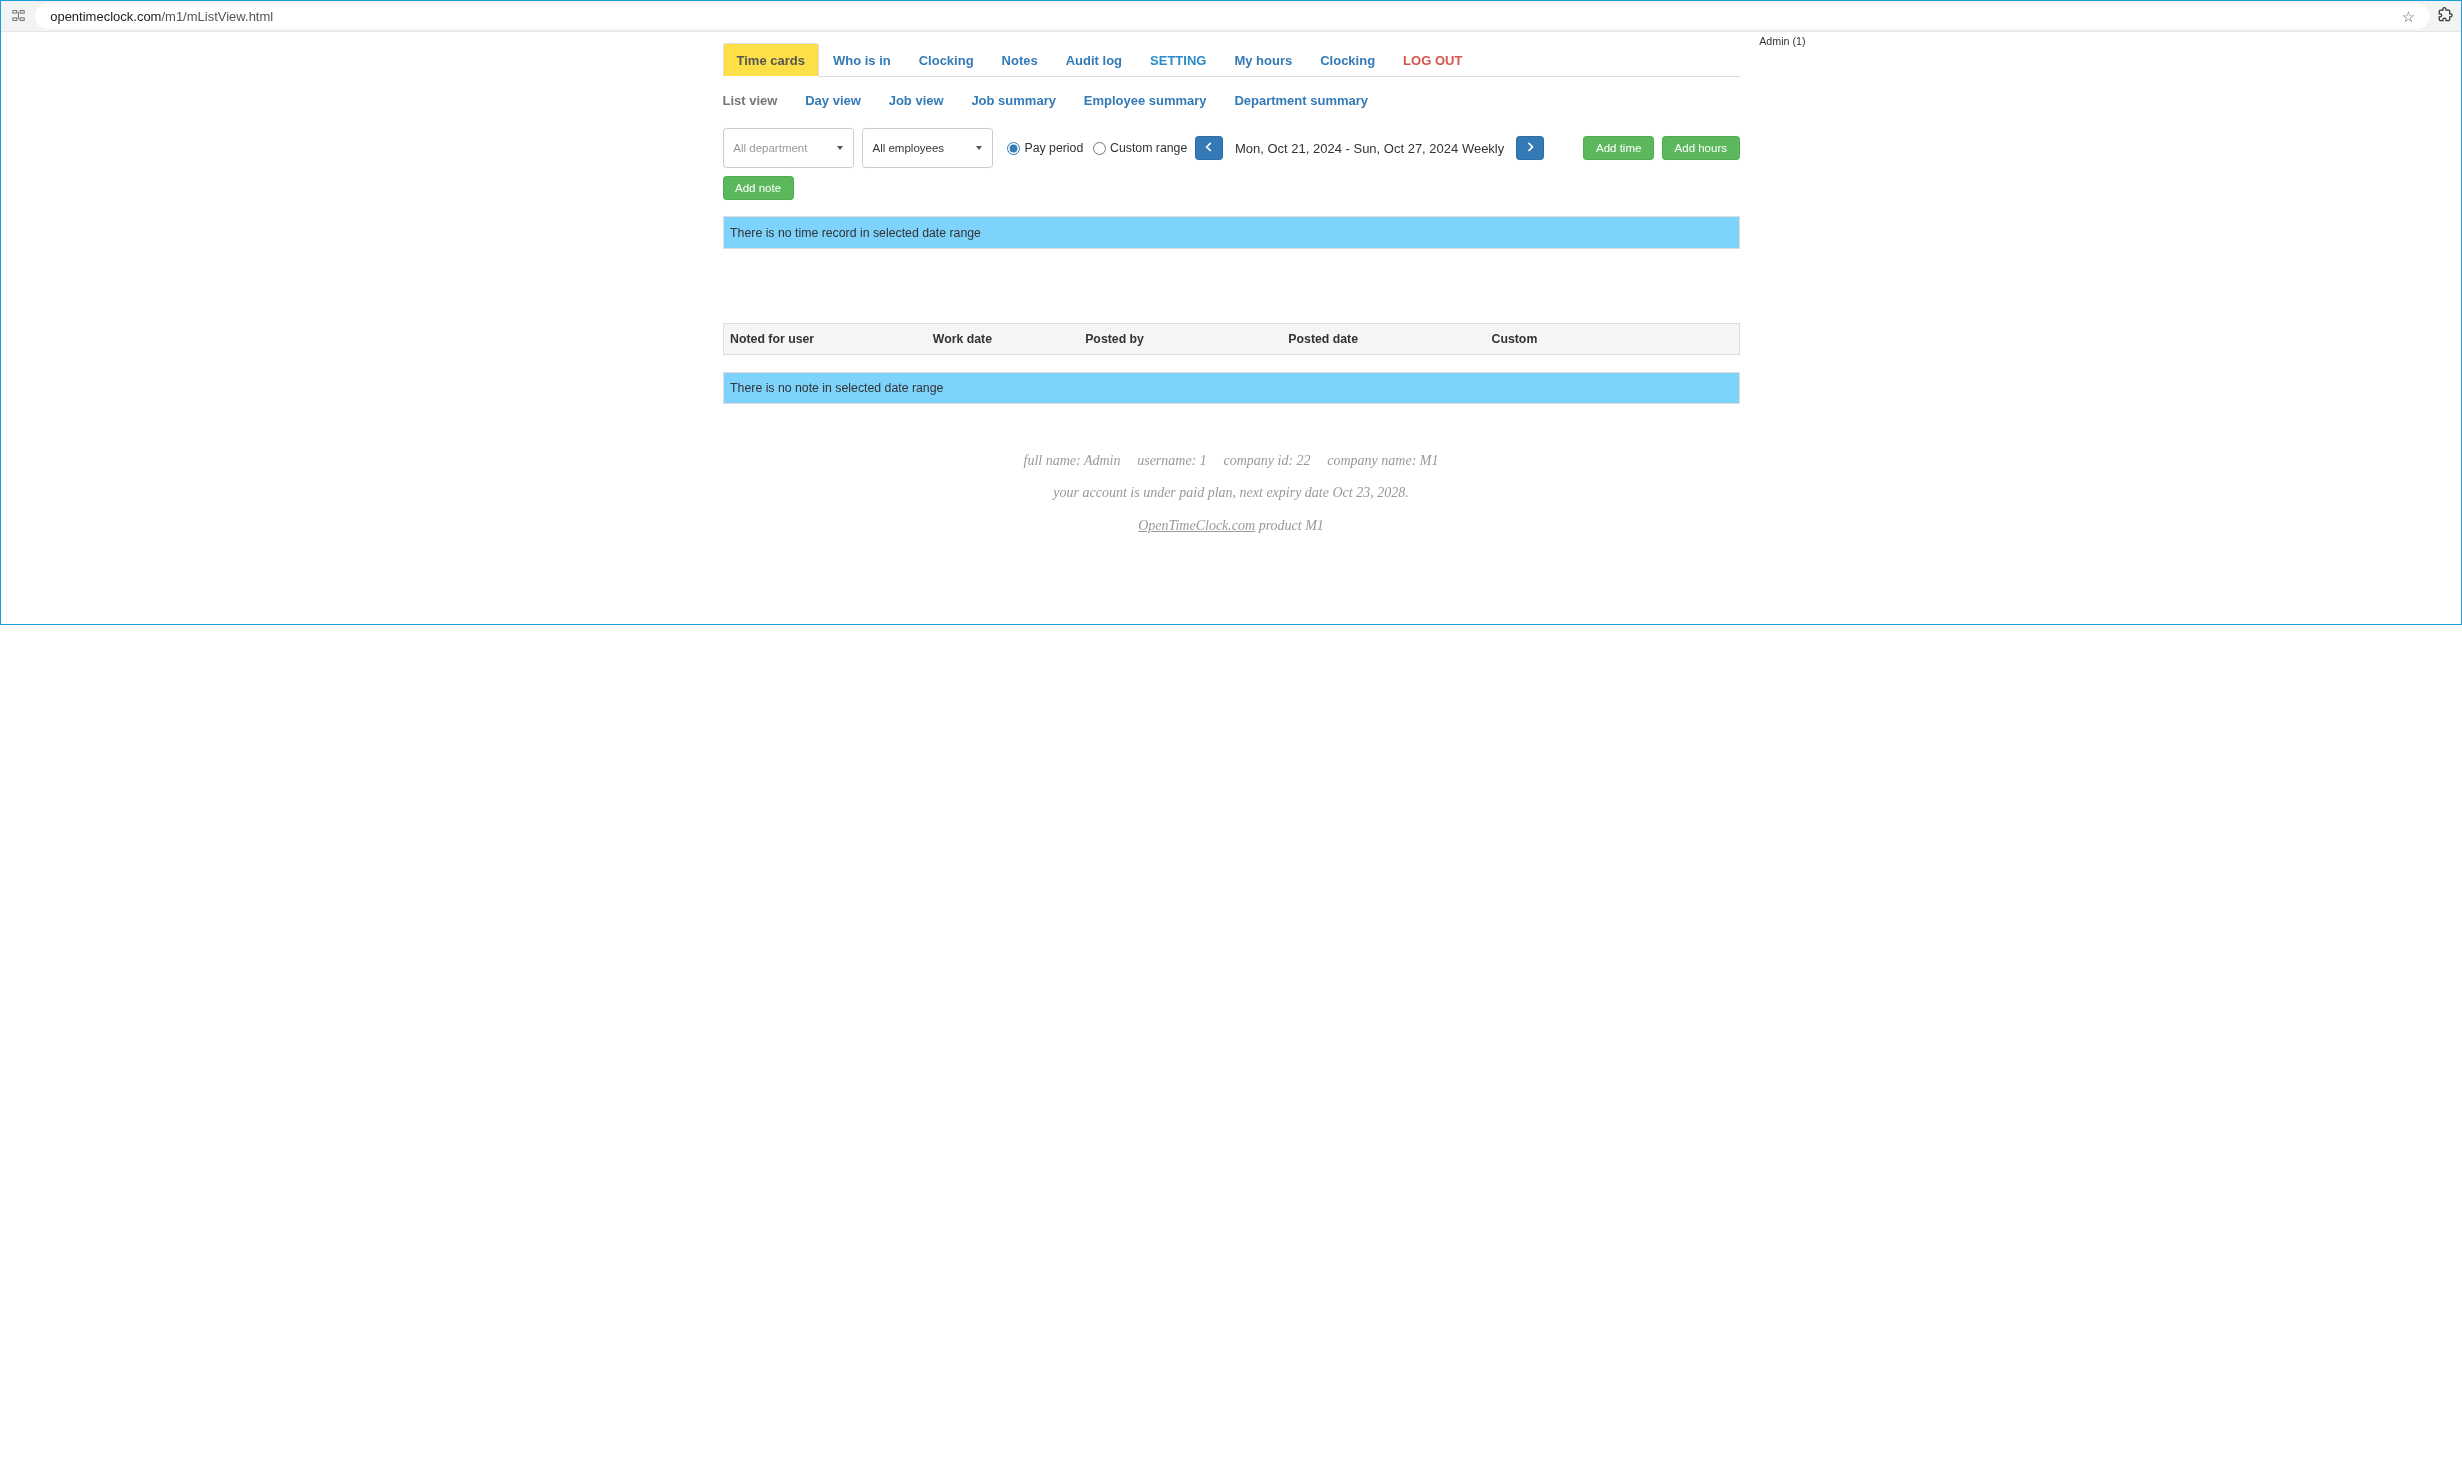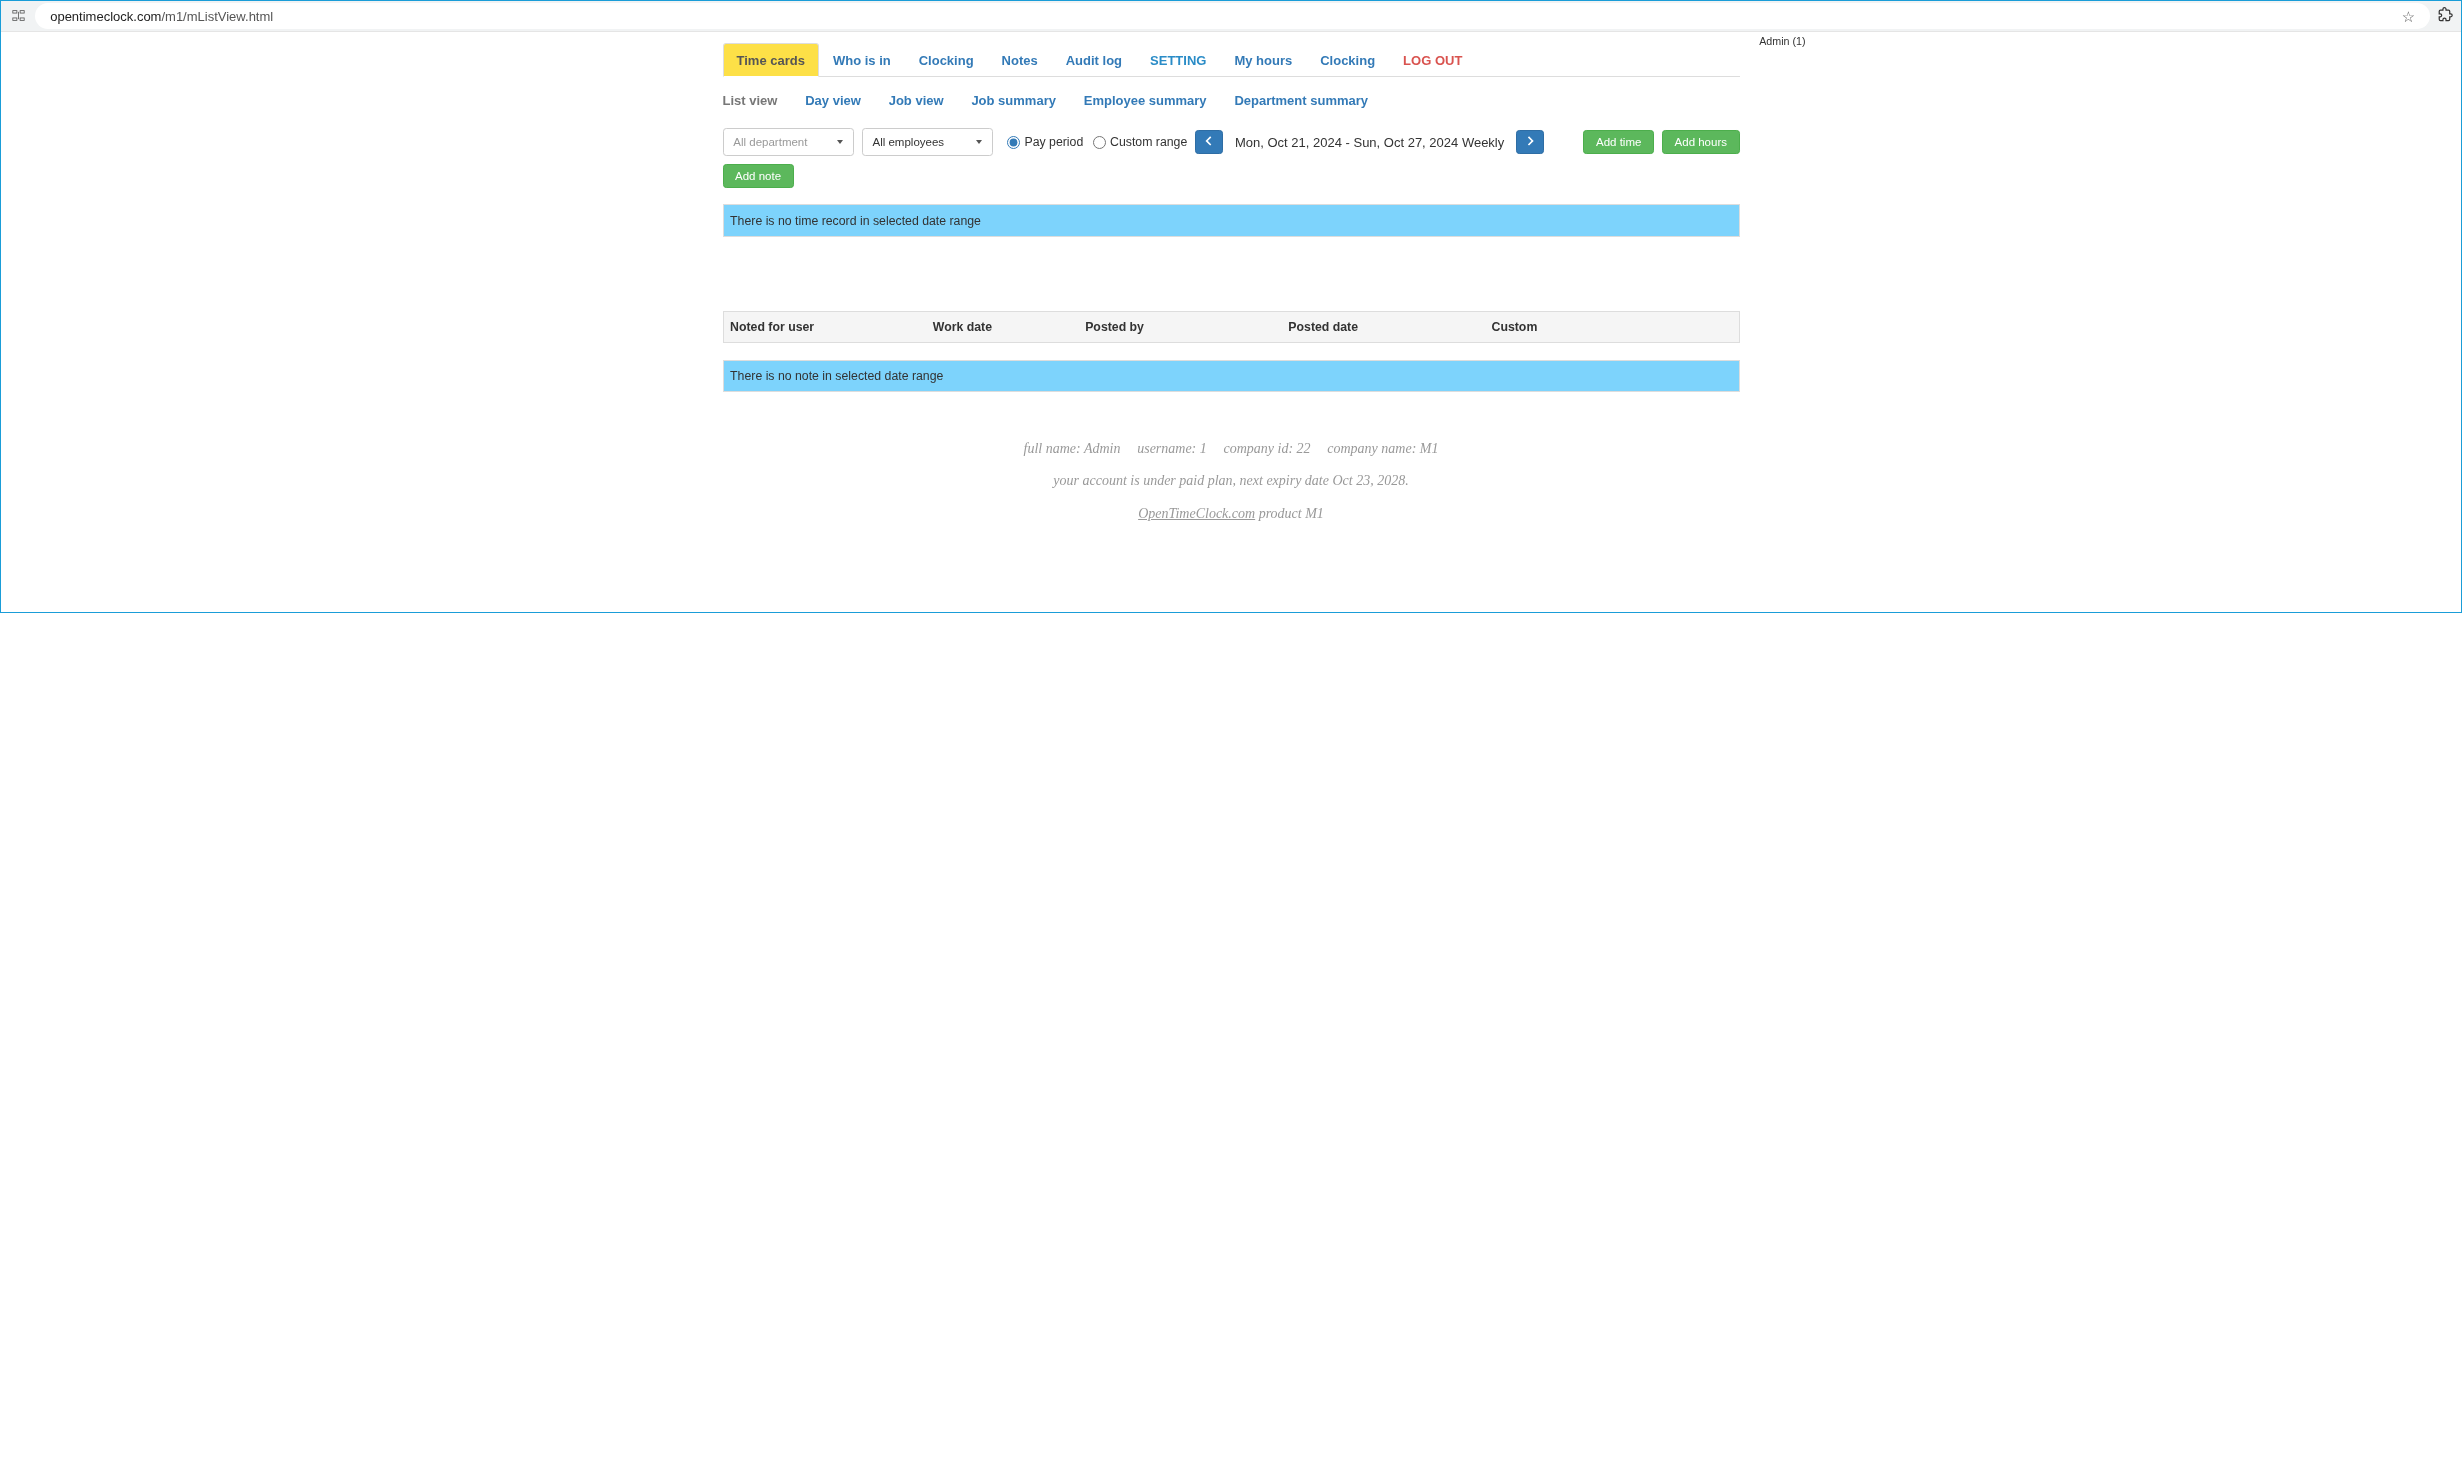--- a/index.html
+++ b/index.html
@@ -110,21 +110,21 @@
     .toolbar {
       display: flex;
       align-items: center;
       flex-wrap: wrap;
       gap: 8.2px;
     }
     .select-box {
       display: inline-flex;
       align-items: center;
       justify-content: space-between;
-      height: 28px;
+      height: 40px;
       padding: 4.9px 9.8px;
       line-height: 1.4;
       background: #fff;
       border: 0.8px solid #ccc;
       border-radius: 3.3px;
       font-size: 11.5px;
       min-width: 131px;
       color: #333;
       cursor: pointer;
     }

